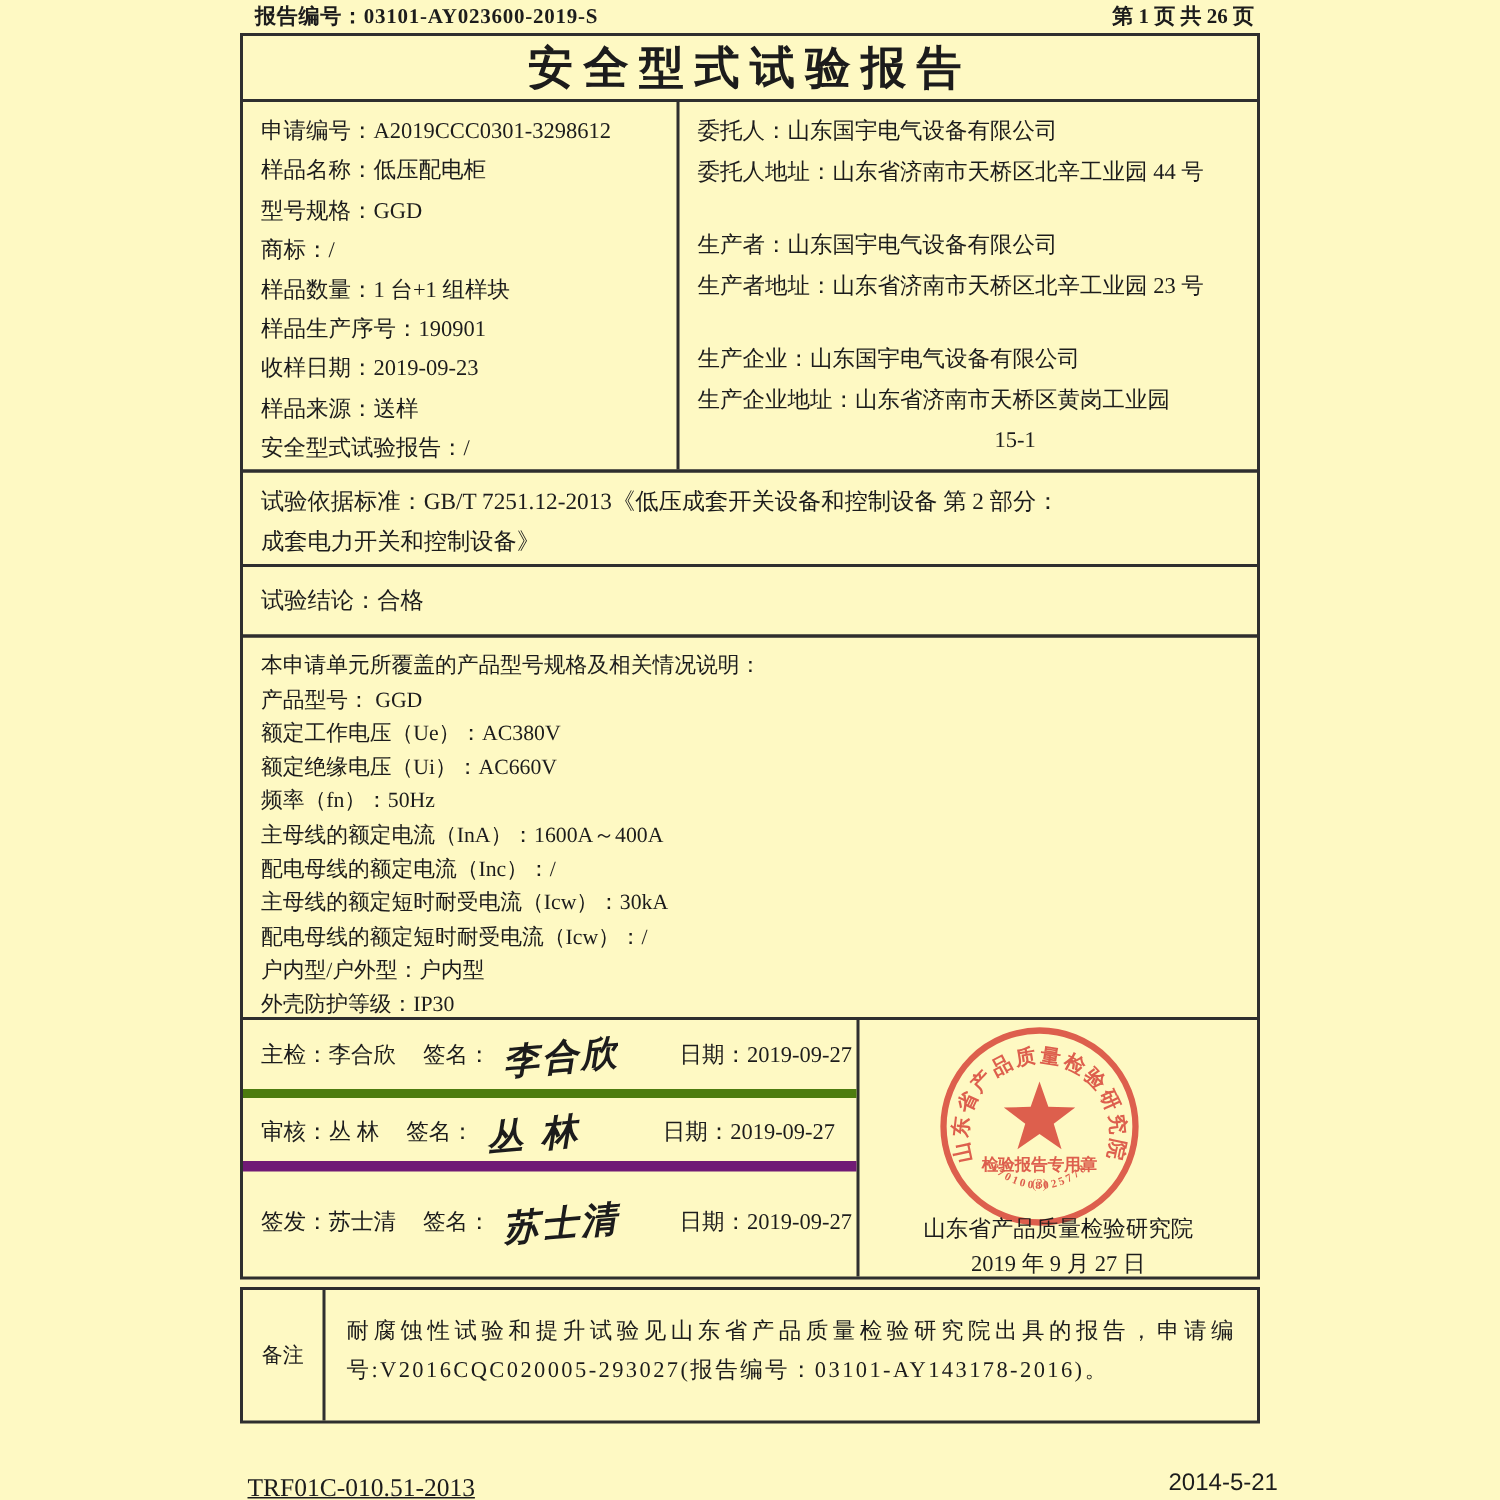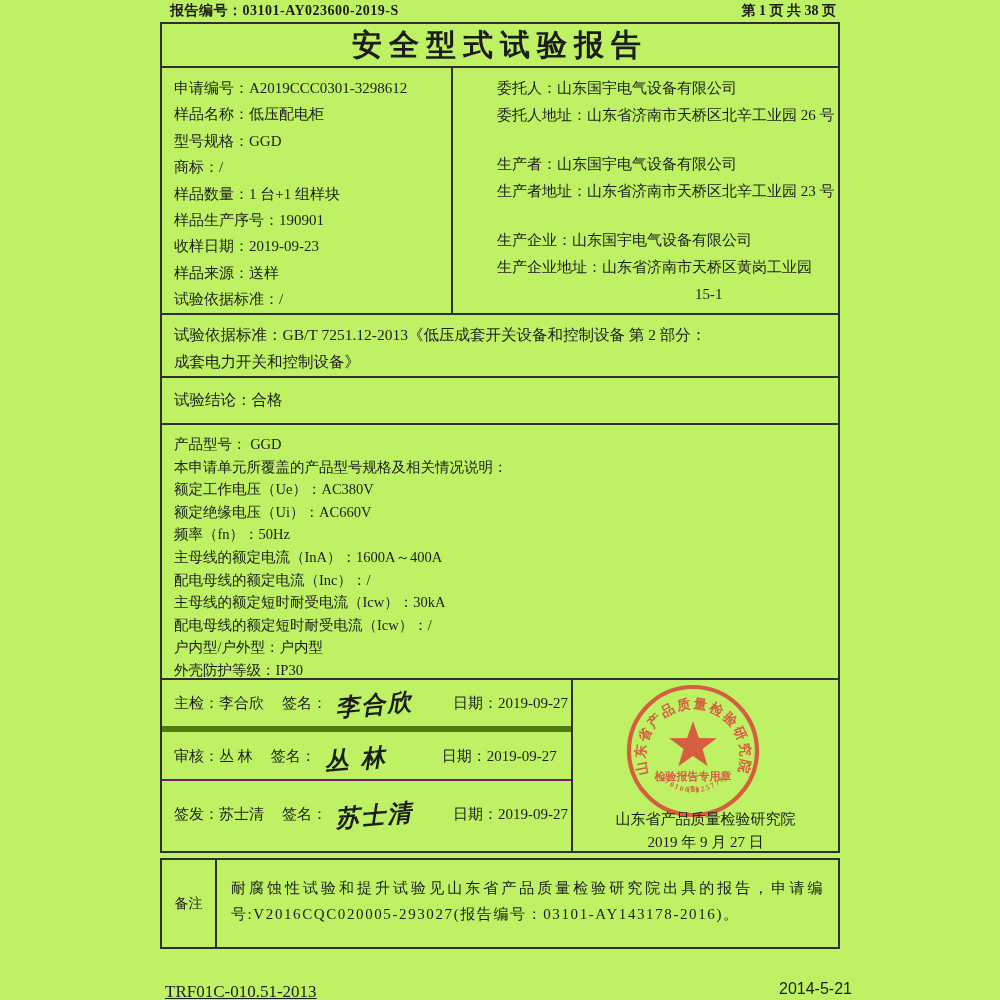--- a/index.html
+++ b/index.html
@@ -1,57 +1,57 @@
 <!DOCTYPE html>
 <html><head>
 <meta charset="utf-8">
 <style>
   * { margin:0; padding:0; box-sizing:border-box; }
   html,body { width:1000px; height:1000px; background:#ffffff; }
   body { font-family:"Liberation Serif", serif; color:#1c1c1c; position:relative; }
-  .page { position:absolute; inset:0; background:#bef264; }
+  .page { position:absolute; inset:0; background:#fef9c3; }
 
   .hdr-line { position:absolute; left:160px; top:2px; width:680px; display:flex;
               justify-content:space-between; align-items:flex-start; font-size:14px; font-weight:700; }
   .hdr-line .left { padding-left:10px; letter-spacing:.5px; }
   .hdr-line .right { padding-right:4px; }
 
   .box { position:absolute; border:2px solid #2f2f2f; background:transparent; }
 
   .title-box { left:160px; top:22px; width:680px; height:46px; display:flex;
                align-items:center; justify-content:center; }
   .title-box .t { font-size:30px; font-weight:700; letter-spacing:7px; }
 
   .info-sec { left:160px; top:66px; width:680px; height:249px; }
   .info-sec .vdiv { position:absolute; left:289px; top:0; bottom:0; width:2px; background:#2f2f2f; }
   .info-left { position:absolute; left:0; top:7px; width:289px; padding-left:12px; font-size:15px; }
   .info-left .ln { height:26.4px; line-height:26.4px; white-space:nowrap; }
   .info-right { position:absolute; left:291px; top:7px; right:0; padding-left:12px; font-size:15px; }
   .info-right .grp { margin-bottom:22px; }
-  .info-right .ln { height:27px; line-height:27px; white-space:nowrap;margin-left:32px; }
+  .info-right .ln { height:27px; line-height:27px; white-space:nowrap; }
   .info-right .ln.indent { padding-left:198px; }
 
   .standard-sec { left:160px; top:313px; width:680px; height:65px; padding:6px 10px 0 12px;
                   font-size:15.5px; }
   .standard-sec .ln { line-height:27px; white-space:nowrap; }
 
   .conclusion-sec { left:160px; top:376px; width:680px; height:49px; display:flex;
                     align-items:center; padding-left:12px; font-size:15.5px; }
 
   .product-sec { left:160px; top:423px; width:680px; height:257px; padding:8px 10px 0 12px;
                  font-size:14.5px; }
   .product-sec .ln { height:22.6px; line-height:22.6px; white-space:nowrap; }
 
   .sig-sec { left:160px; top:678px; width:680px; height:175px; }
   .sig-sec .vdiv { position:absolute; left:409px; top:0; bottom:0; width:2px; background:#2f2f2f; }
   .sig-rows { position:absolute; left:0; top:0; width:409px; height:100%; }
   .sig-row { position:absolute; left:0; width:100%; display:flex; align-items:center;
              padding-left:12px; font-size:15px; }
   .sig-row.r1 { top:0; height:52px; border-bottom:6px solid #4d7c0f; }
-  .sig-row.r2 { top:54px; height:47px; border-bottom:2px solid #701a75; }
+  .sig-row.r2 { top:54px; height:47px; border-bottom:7px solid #701a75; }
   .sig-row.r3 { top:103px; height:72px; padding-bottom:10px; }
   .sig-row .role { white-space:nowrap; }
   .sig-row .slabel { margin-left:18px; white-space:nowrap; }
   .sig-row .script { display:inline-block; margin-left:8px; width:118px;
                      font-family:"DejaVu Serif", serif; font-style:italic; font-weight:700;
                      font-size:24px; transform:rotate(-5deg); letter-spacing:2px; white-space:nowrap; }
   .sig-row .dlabel { white-space:nowrap; }
 
   .stamp-col { position:absolute; left:411px; top:0; right:0; height:100%; }
   .stamp-svg { position:absolute; left:45px; top:-4px; color:#d94a3d; opacity:.88; }
@@ -70,44 +70,44 @@
   .footer-right { position:absolute; left:748px; top:980px; font-size:16px;
                   font-family:Liberation Sans, sans-serif;margin-left:31px; }
 </style>
 </head>
 <body>
 
 <div class="page">
 
   <div class="hdr-line">
     <span class="left">报告编号：03101-AY023600-2019-S</span>
-    <span class="right">第 1 页  共 38 页</span>
+    <span class="right">第 1 页  共 26 页</span>
   </div>
 
   <div class="box title-box">
     <span class="t">安全型式试验报告</span>
   </div>
 
   <div class="box info-sec">
     <div class="vdiv"></div>
     <div class="info-left">
       <div class="ln">申请编号：A2019CCC0301-3298612</div>
       <div class="ln">样品名称：低压配电柜</div>
       <div class="ln">型号规格：GGD</div>
       <div class="ln">商标：/</div>
       <div class="ln">样品数量：1 台+1 组样块</div>
       <div class="ln">样品生产序号：190901</div>
       <div class="ln">收样日期：2019-09-23</div>
       <div class="ln">样品来源：送样</div>
-      <div class="ln">试验依据标准：/</div>
+      <div class="ln">安全型式试验报告：/</div>
     </div>
     <div class="info-right">
       <div class="grp">
         <div class="ln">委托人：山东国宇电气设备有限公司</div>
-        <div class="ln">委托人地址：山东省济南市天桥区北辛工业园 26 号</div>
+        <div class="ln">委托人地址：山东省济南市天桥区北辛工业园 44 号</div>
       </div>
       <div class="grp">
         <div class="ln">生产者：山东国宇电气设备有限公司</div>
         <div class="ln">生产者地址：山东省济南市天桥区北辛工业园 23 号</div>
       </div>
       <div class="grp">
         <div class="ln">生产企业：山东国宇电气设备有限公司</div>
         <div class="ln">生产企业地址：山东省济南市天桥区黄岗工业园</div>
         <div class="ln indent">15-1</div>
       </div>
@@ -117,22 +117,22 @@
   <div class="box standard-sec">
     <div class="ln">试验依据标准：GB/T 7251.12-2013《低压成套开关设备和控制设备  第 2 部分：</div>
     <div class="ln">成套电力开关和控制设备》</div>
   </div>
 
   <div class="box conclusion-sec">
     <span>试验结论：合格</span>
   </div>
 
   <div class="box product-sec">
+    <div class="ln">本申请单元所覆盖的产品型号规格及相关情况说明：</div>
     <div class="ln">产品型号：  GGD</div>
-    <div class="ln">本申请单元所覆盖的产品型号规格及相关情况说明：</div>
     <div class="ln">额定工作电压（Ue）：AC380V</div>
     <div class="ln">额定绝缘电压（Ui）：AC660V</div>
     <div class="ln">频率（fn）：50Hz</div>
     <div class="ln">主母线的额定电流（InA）：1600A～400A</div>
     <div class="ln">配电母线的额定电流（Inc）：/</div>
     <div class="ln">主母线的额定短时耐受电流（Icw）：30kA</div>
     <div class="ln">配电母线的额定短时耐受电流（Icw）：/</div>
     <div class="ln">户内型/户外型：户内型</div>
     <div class="ln">外壳防护等级：IP30</div>
   </div>

